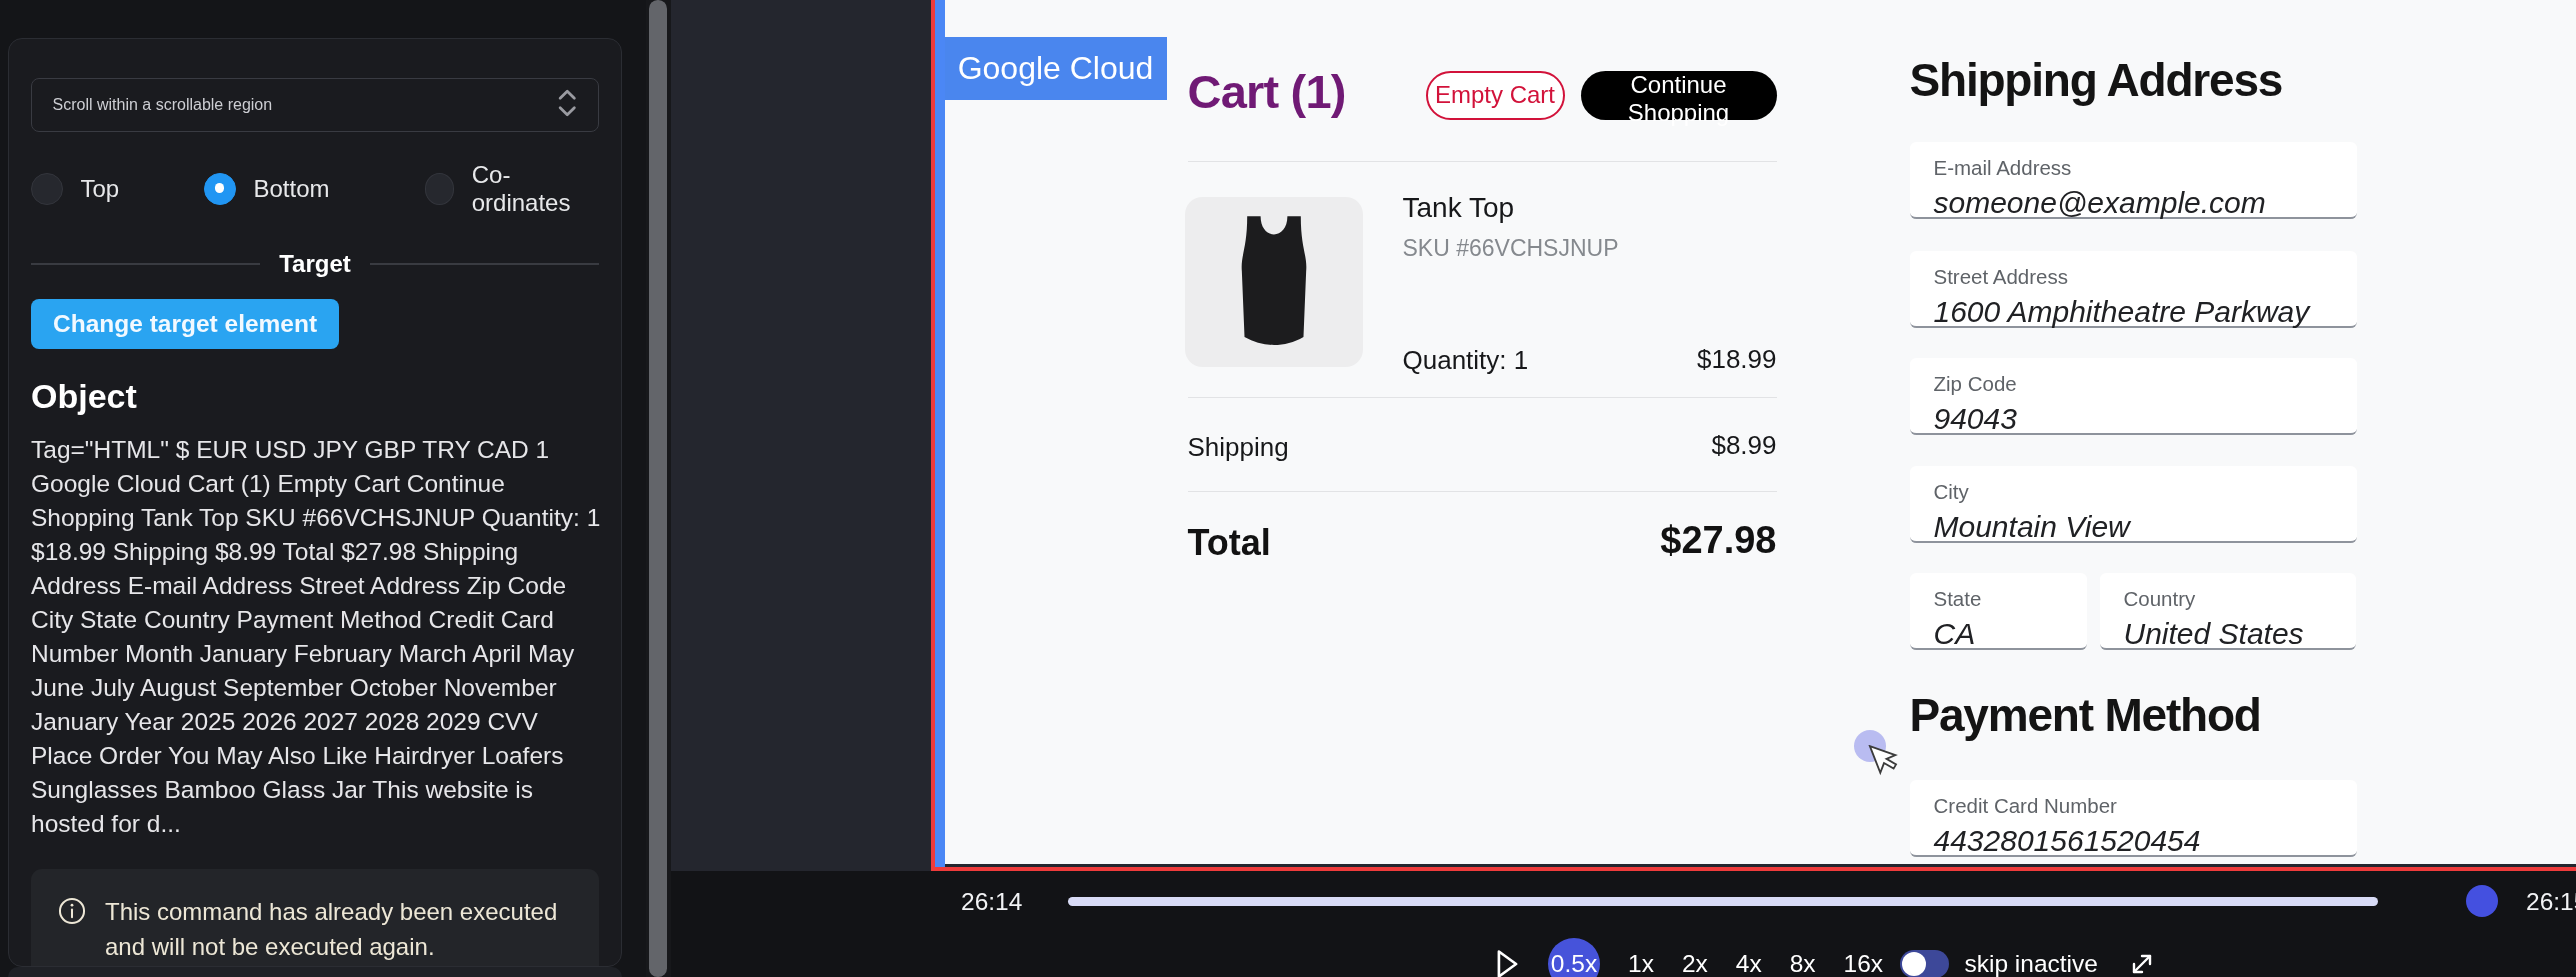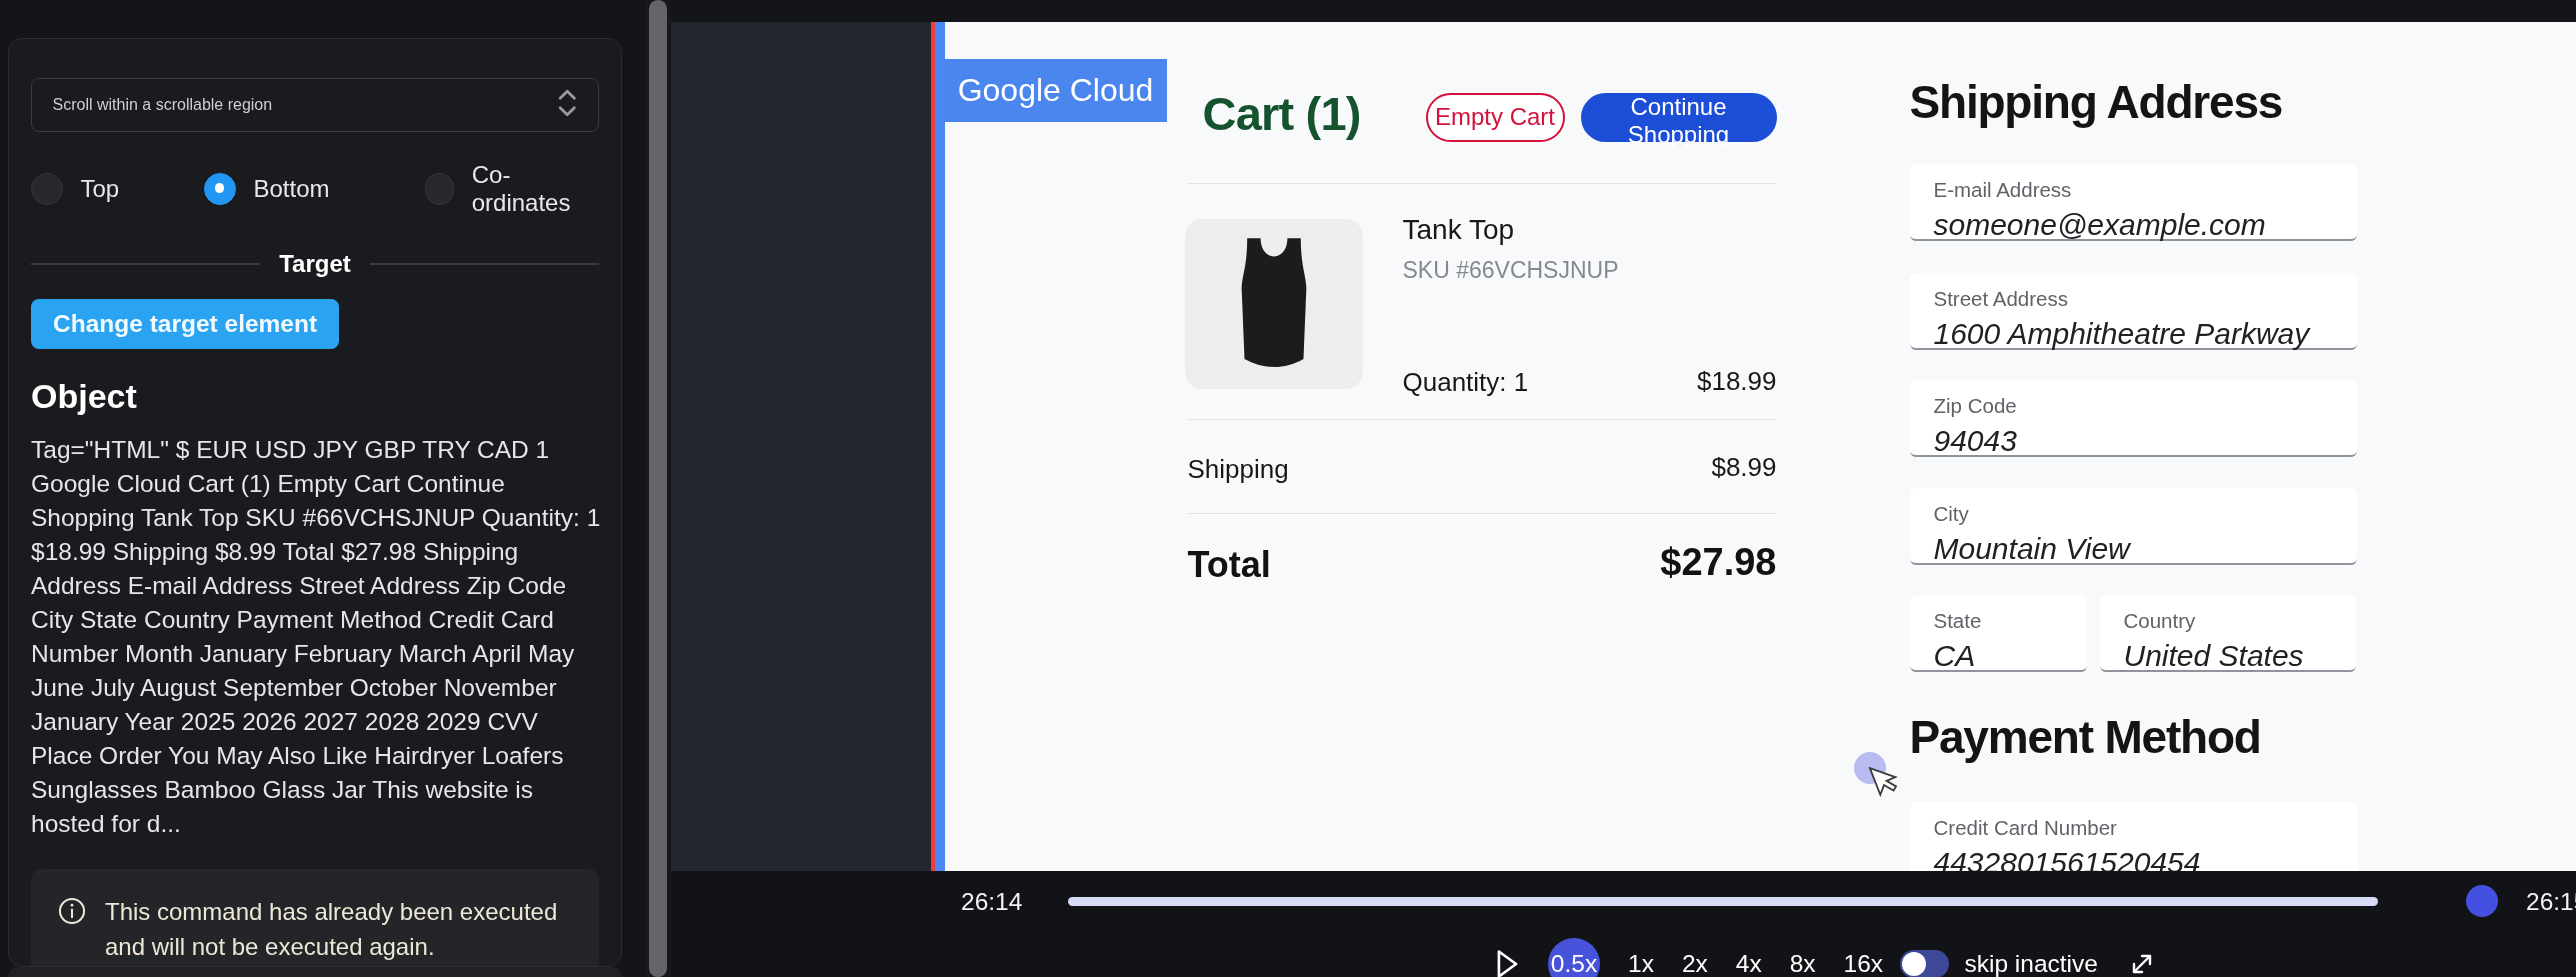--- a/index.html
+++ b/index.html
@@ -36,34 +36,34 @@
   .notice-icon { flex:0 0 auto; margin-top:3.2px; }
   .panel-bottom-strip { position:absolute; left:8px; bottom:0; width:614px; height:10.3px;
             background:#1f2126; border-radius:11px 11px 0 0; }
 
   
   .panel-scrollbar { position:absolute; left:646px; top:0; width:25px; height:977px; background:#17181b; }
   .panel-scroll-thumb { position:absolute; left:3.2px; top:0; width:17.4px; height:977px;
             background:#63656a; border-radius:8.7px; }
 
   
-  .viewer { position:absolute; left:671px; top:0; width:1905px; height:871px; background:#24262e; overflow:hidden;margin-top:22px; }
+  .viewer { position:absolute; left:671px; top:0; width:1905px; height:871px; background:#24262e; overflow:hidden; }
   .browser-frame { position:absolute; left:260px; top:-6.3px; width:1665px; height:877px;
             border:4.7px solid #ee3b3b; display:flex; }
   .blue-stripe { width:9.5px; background:#4b87f5; flex:0 0 auto; }
   .web-page { position:relative; width:1631px; height:866px; background:#f8f9fa; overflow:hidden;
             color:#1b1d1f; }
 
   .gc-logo { position:absolute; left:0px; top:39px; width:222px; height:63px; background:#4a86ee;
              color:#ffffff; font-size:32px; display:flex; align-items:center; justify-content:center; }
-  .cart-title { position:absolute; left:258px; top:66px; font-size:47px; font-weight:600; letter-spacing:-0.8px; color:#14532d; }
+  .cart-title { position:absolute; left:243px; top:66px; font-size:47px; font-weight:600; letter-spacing:-0.8px; color:#701a75; }
   .btn-empty { position:absolute; left:481px; top:73px; width:139px; height:49px; background:#ffffff;
              border:2.4px solid #d2123a; border-radius:24.5px; color:#d2123a; font-size:24px;
              font-family:inherit; cursor:pointer; }
-  .btn-continue { position:absolute; left:636px; top:73px; width:196px; height:49px; background:#1d4ed8;
+  .btn-continue { position:absolute; left:636px; top:73px; width:196px; height:49px; background:#000000;
              border:none; border-radius:24.5px; color:#ffffff; font-size:24px; font-weight:500;
              font-family:inherit; cursor:pointer; }
   .pg-divider { position:absolute; left:243px; width:589px; height:1.6px; background:#e2e3e5; }
   .d1 { top:163px; } .d2 { top:399px; } .d3 { top:493px; }
   .product-img { position:absolute; left:240px; top:199px; width:178px; height:170px; background:#ededee;
              border-radius:17.4px; display:flex; align-items:center; justify-content:center; }
   .product-name { position:absolute; left:458px; top:194px; font-size:28px; font-weight:500; color:#17181a; }
   .product-sku { position:absolute; left:458px; top:237px; font-size:23px; color:#85898e; }
   .product-qty { position:absolute; left:458px; top:347px; font-size:26px; color:#17181a; }
   .product-price { position:absolute; right:799px; top:346px; font-size:26px; color:#17181a; }

